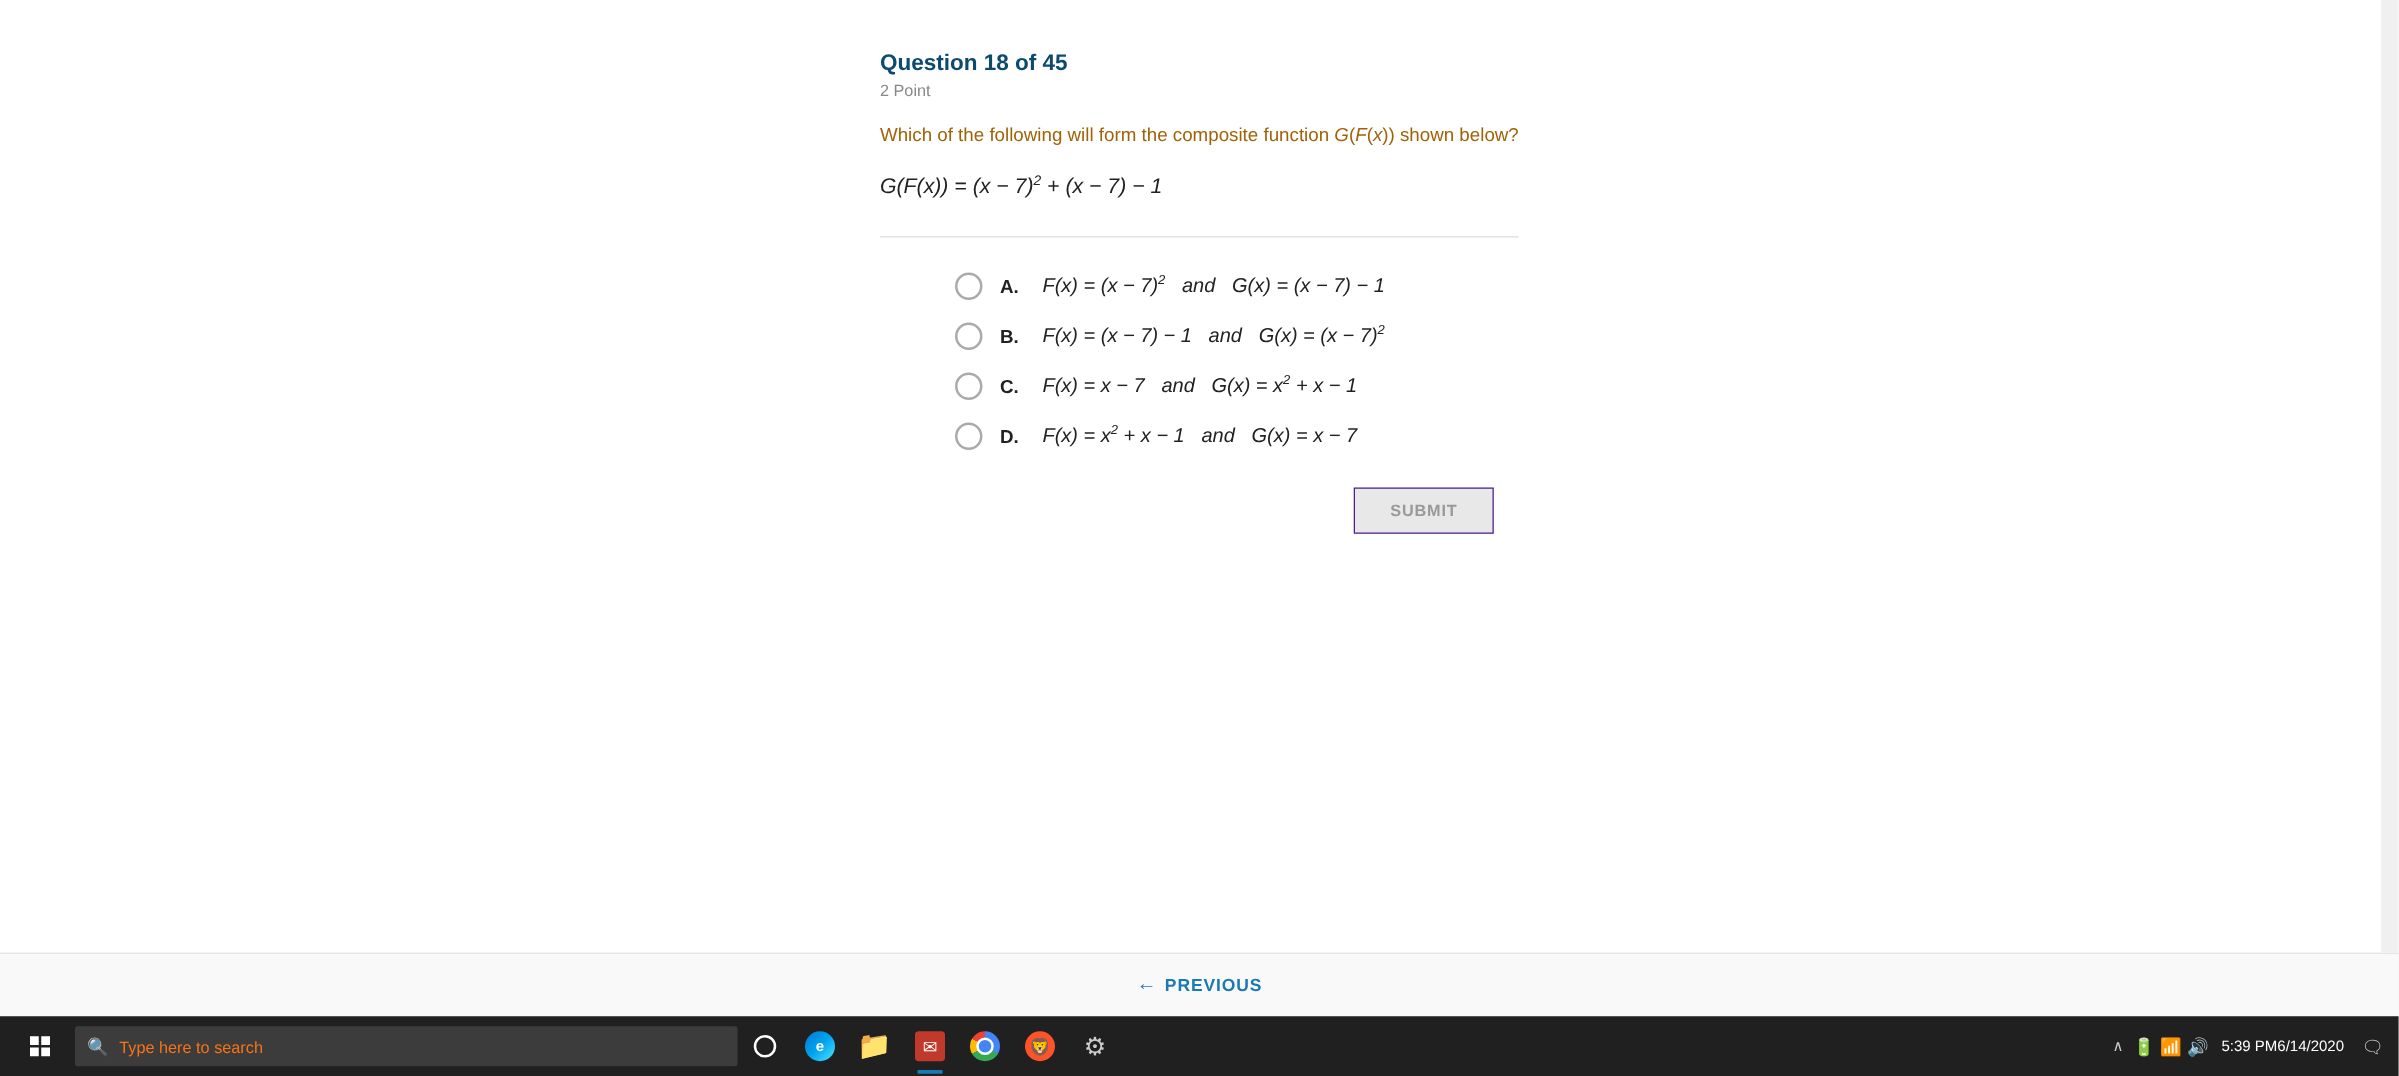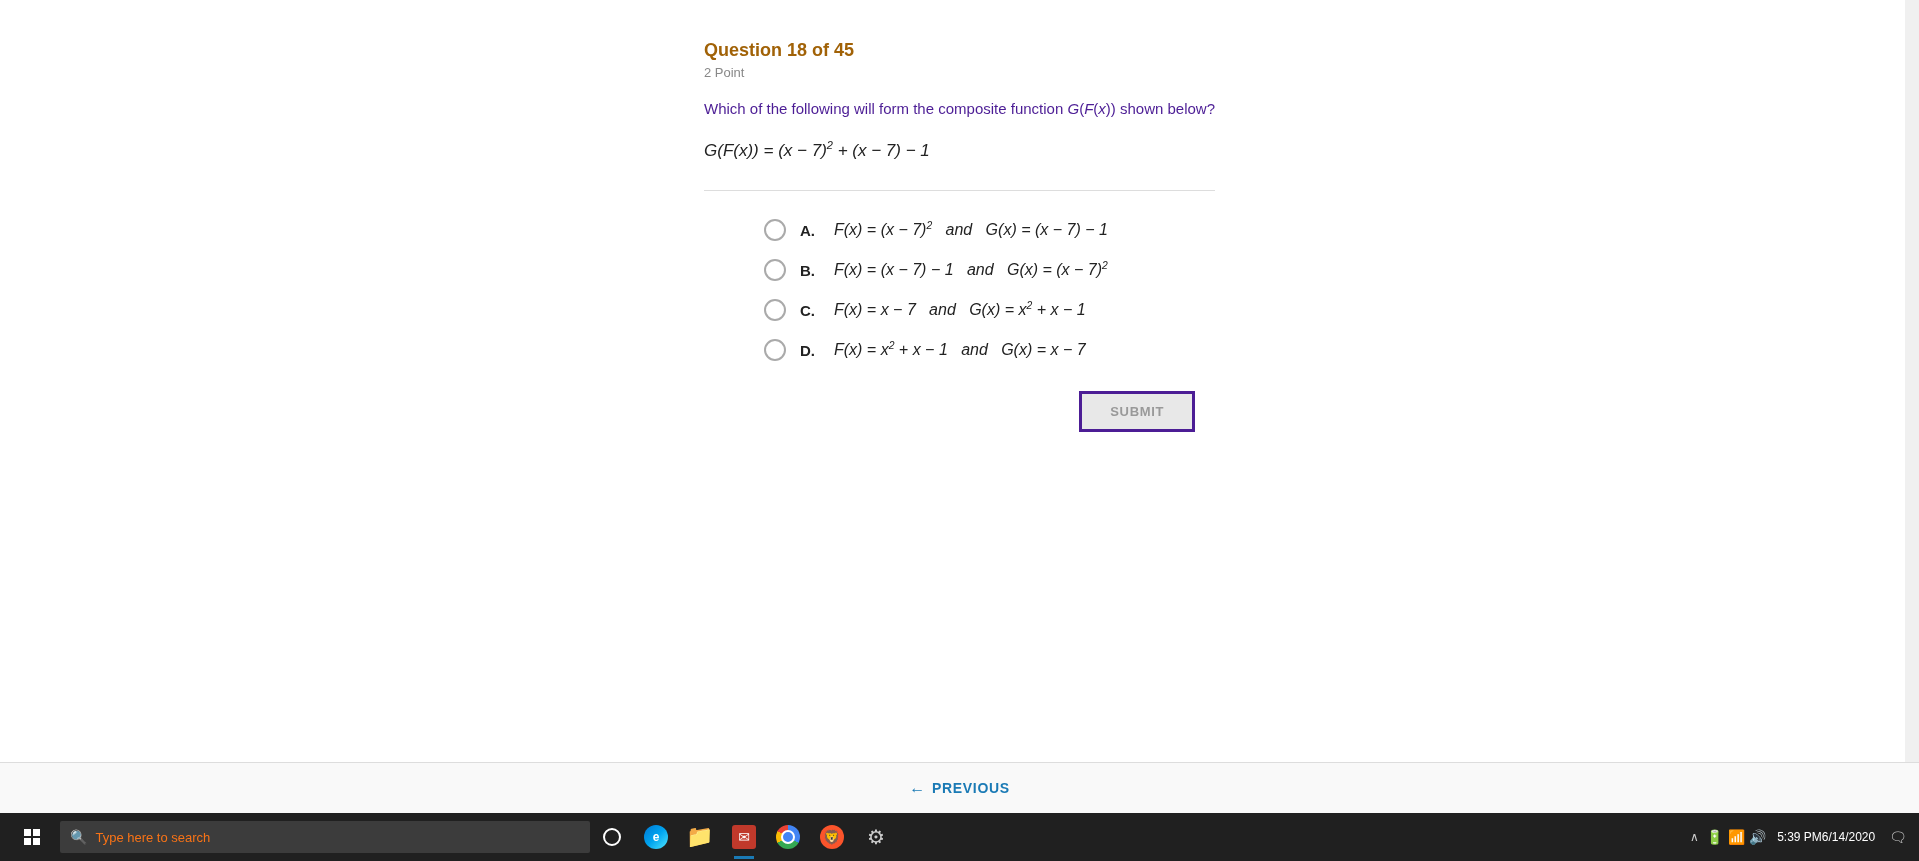--- a/index.html
+++ b/index.html
@@ -30,33 +30,33 @@
       flex: 1;
     }
 
     .question-header {
       margin-bottom: 6px;
     }
 
     .question-title {
       font-size: 18px;
       font-weight: bold;
-      color: #a16207;
+      color: #0c4a6e;
       margin-bottom: 4px;
     }
 
     .question-points {
       font-size: 13px;
       color: #888;
       margin-bottom: 18px;
     }
 
     .question-text {
       font-size: 15px;
-      color: #4c1d95;
+      color: #a16207;
       margin-bottom: 18px;
       line-height: 1.5;
     }
 
     .formula-display {
       font-size: 17px;
       color: #222;
       margin-bottom: 30px;
       font-style: italic;
     }
@@ -108,21 +108,21 @@
       display: flex;
       justify-content: flex-end;
       padding: 30px 20px 20px 0;
       max-width: 780px;
       margin: 0 auto;
       width: 100%;
     }
 
     .submit-btn {
       background: #e8e8e8;
-      border: 3px solid #4c1d95;
+      border: 1px solid #4c1d95;
       padding: 10px 28px;
       font-size: 13px;
       font-weight: bold;
       color: #999;
       letter-spacing: 0.05em;
       cursor: pointer;
       text-transform: uppercase;
     }
 
     

